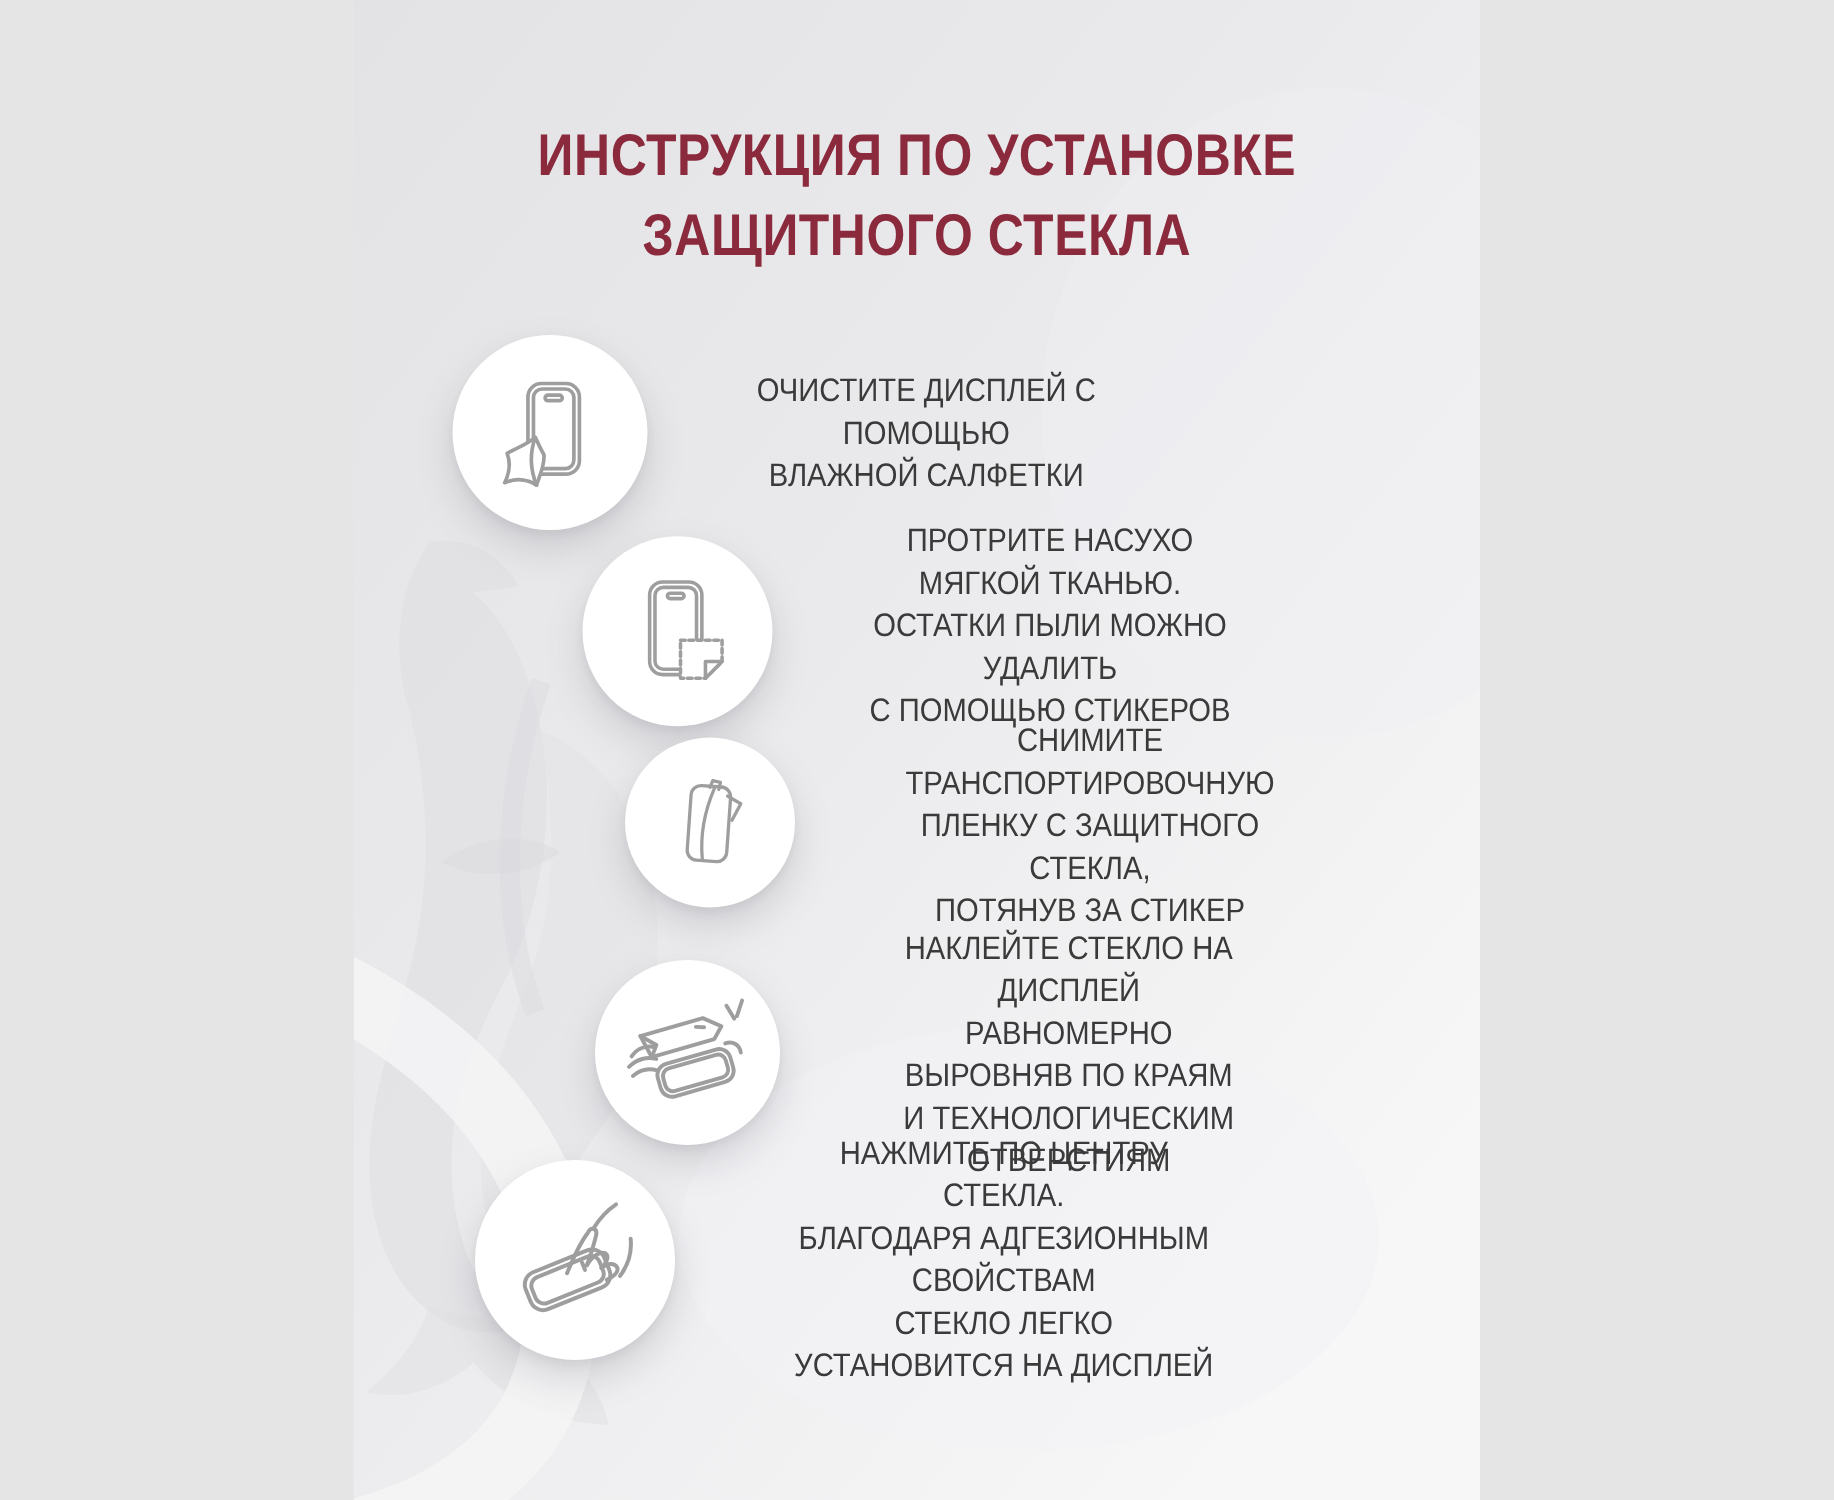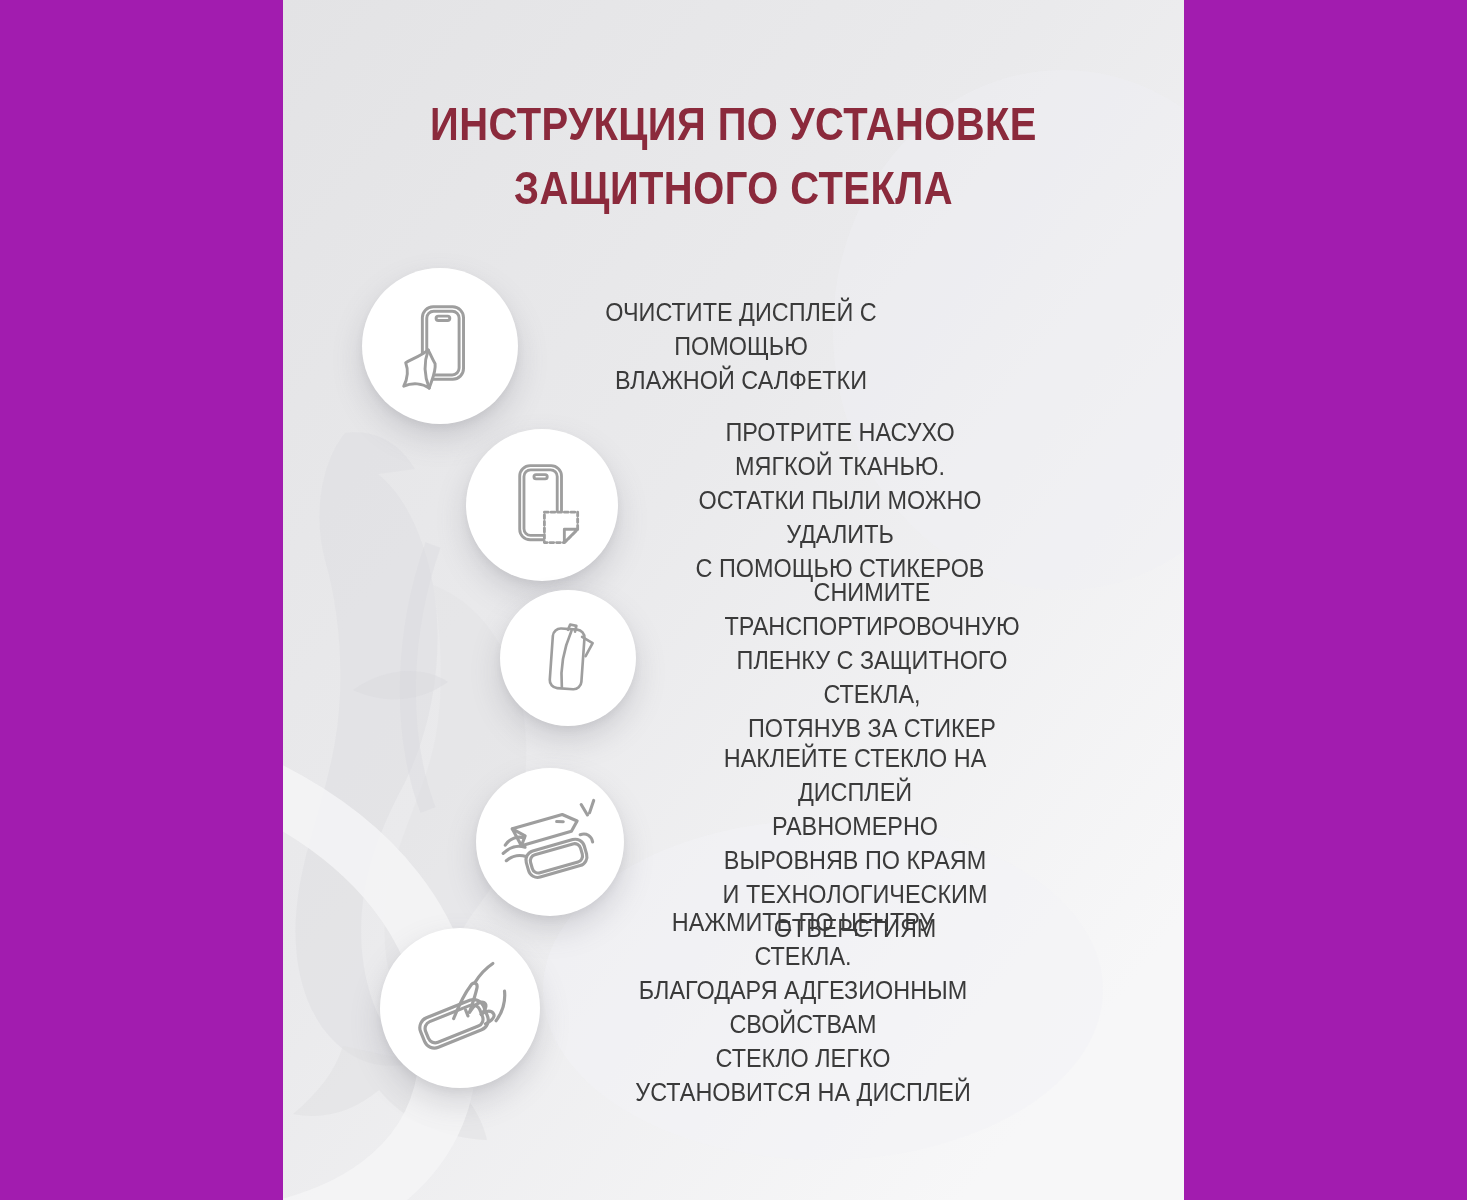--- a/index.html
+++ b/index.html
@@ -11,21 +11,21 @@
     --page-bg-end:#f7f7f8;
     --circle-bg:#ffffff;
   }
   html,body{margin:0;padding:0;}
   body{
     width:1467px;height:1200px;
     background:#ffffff;
     font-family:"Liberation Sans","DejaVu Sans",sans-serif;
     overflow:hidden;
   }
-  .canvas{position:relative;width:1467px;height:1200px;background:#a21caf;}
+  .canvas{position:relative;width:1467px;height:1200px;background:#e5e5e5;}
   .page{
     position:absolute;left:283px;top:0;width:901px;height:1200px;
     background:linear-gradient(128deg,var(--page-bg-start) 0%,var(--page-bg-mid) 42%,var(--page-bg-end) 88%);
     overflow:hidden;
   }
   .watermark{position:absolute;left:0;top:0;width:901px;height:1200px;pointer-events:none;}
   .page-title{
     position:absolute;left:0;right:0;top:92px;margin:0;
     text-align:center;
     font-size:47px;line-height:64px;font-weight:700;

